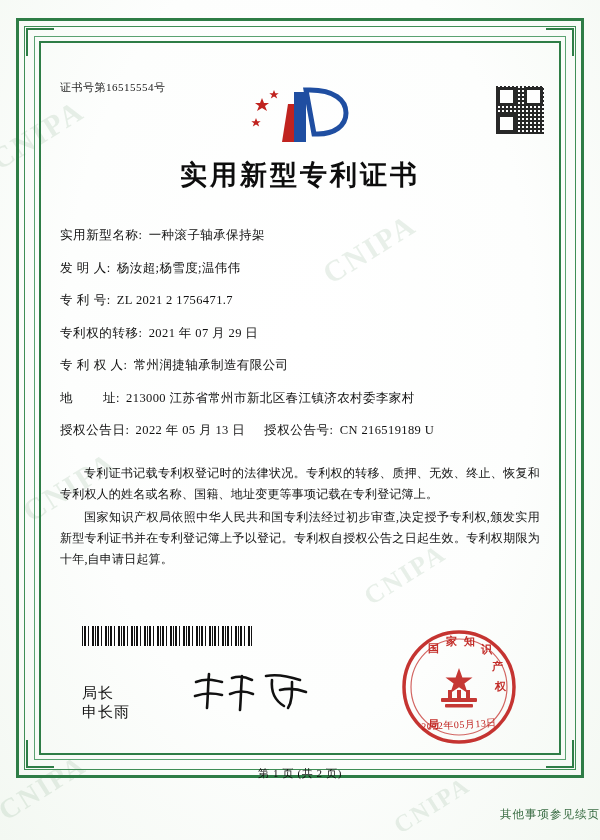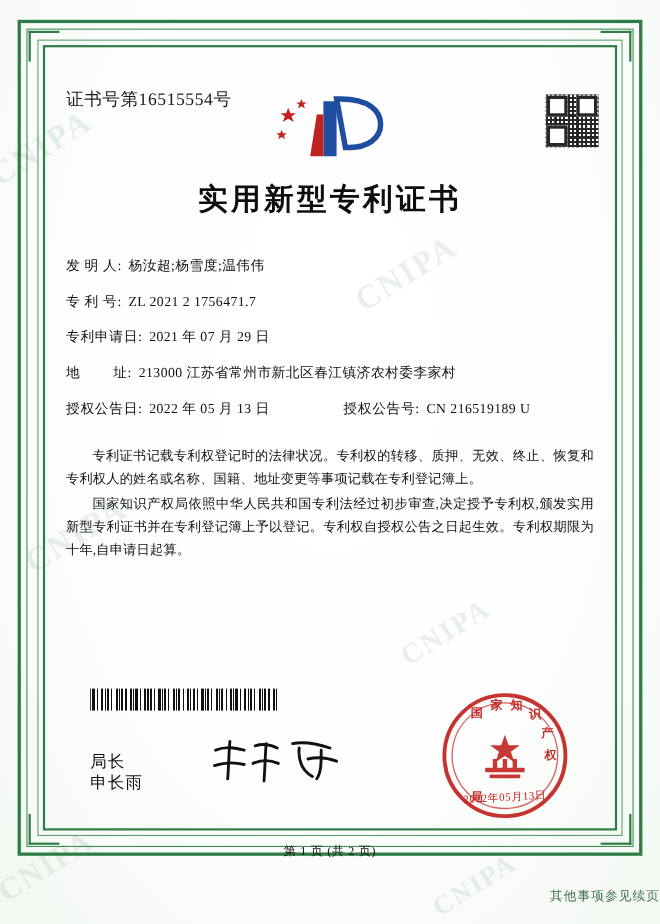--- a/index.html
+++ b/index.html
@@ -80,21 +80,21 @@
   .corner.br { right: 26px; bottom: 72px; border-right-width:2px; border-bottom-width:2px; }
 
   
   .content {
     position: absolute;
     left: 60px; top: 80px; width: 480px;
   }
 
   .cert-no {
     font-family: "Liberation Serif", serif;
-    font-size: 16px;
+    font-size: 11px;
     color: #1a1a1a;
     letter-spacing: .5px;
   }
 
   
   .qr {
     position: absolute;
     right: 56px; top: 86px;
     width: 48px; height: 48px;
     background:
@@ -146,21 +146,21 @@
   .field-label {
     flex: 0 0 auto;
     white-space: pre;
     letter-spacing: .6px;
   }
   .field-value {
     margin-left: 6px;
     letter-spacing: .4px;
   }
   .field-row.two-col .second {
-    margin-left: 67px;
+    margin-left: 19px;
     white-space: pre;
   }
 
   .paragraphs {
     margin-top: 24px;
     font-family: "Liberation Serif", serif;
     font-size: 12px;
     line-height: 21px;
     color: #111;
     text-align: justify;
@@ -270,30 +270,38 @@
     </svg>
   </div>
 
   <div class="content">
     <div class="cert-no">证书号第16515554号</div>
 
     <div class="main-title">实用新型专利证书</div>
 
     <div class="fields">
       <div class="field-row">
+        <span class="field-label">实用新型名称:</span>
+        <span class="field-value">一种滚子轴承保持架</span>
+      </div>
+      <div class="field-row">
         <span class="field-label">发 明 人:</span>
         <span class="field-value">杨汝超;杨雪度;温伟伟</span>
       </div>
       <div class="field-row">
         <span class="field-label">专 利 号:</span>
         <span class="field-value">ZL 2021 2 1756471.7</span>
       </div>
       <div class="field-row">
-        <span class="field-label">专利申请日:</span>
+        <span class="field-label">专利权的转移:</span>
         <span class="field-value">2021 年 07 月 29 日</span>
+      </div>
+      <div class="field-row">
+        <span class="field-label">专 利 权 人:</span>
+        <span class="field-value">常州润捷轴承制造有限公司</span>
       </div>
       <div class="field-row">
         <span class="field-label">地        址:</span>
         <span class="field-value">213000 江苏省常州市新北区春江镇济农村委李家村</span>
       </div>
       <div class="field-row two-col">
         <span class="field-label">授权公告日:</span>
         <span class="field-value">2022 年 05 月 13 日</span>
         <span class="field-label second">授权公告号:</span>
         <span class="field-value">CN 216519189 U</span>

